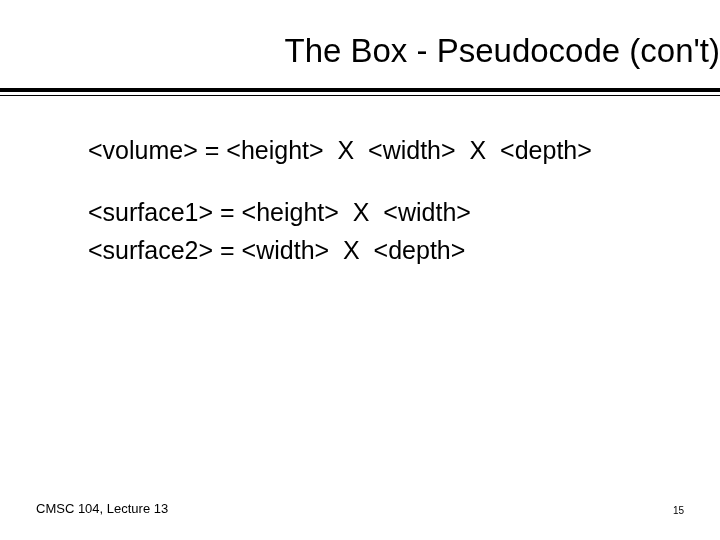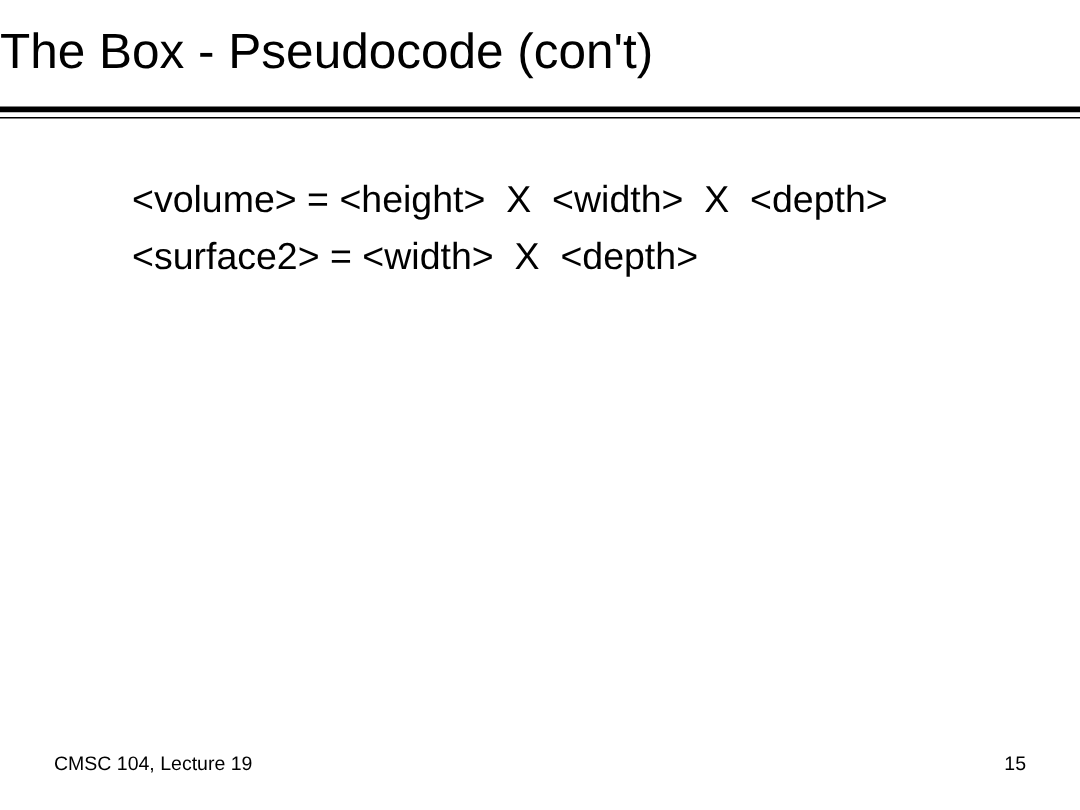--- a/index.html
+++ b/index.html
@@ -1,45 +1,46 @@
 <!DOCTYPE html>
 <html><head>
 <meta charset="utf-8">
 <style>
   * { margin: 0; padding: 0; box-sizing: border-box; }
   html, body { width: 720px; height: 540px; background: #fff; font-family: Arial, Helvetica, sans-serif; color: #000; }
   .slide { position: relative; width: 720px; height: 540px; }
-  .title-wrap { text-align: left; padding-top: 15px; }
+  .title-wrap { text-align: right; padding-top: 32px; }
   .title { font-size: 33px; font-weight: 400; font-family: Arial, Helvetica, sans-serif; }
   .rule { margin-top: 18px; }
   .rule .r1 { height: 4px; background: #000; }
   .rule .gap { height: 3px; background: #fff; }
   .rule .r2 { height: 1px; background: #000; }
   .body { padding: 38px 56px 0 88px; font-size: 25px; line-height: 1.35; }
   .body p { margin-bottom: 4px; white-space: pre; }
   .spaced { margin-top: 28px; }
   .footer-left { position: absolute; left: 36px; bottom: 24px; font-size: 13px; }
-  .footer-right { position: absolute; right: 36px; bottom: 24px; font-size: 13px; }
+  .footer-right { position: absolute; right: 36px; bottom: 24px; font-size: 10px; }
 </style>
 </head>
 <body>
 
 <div class="slide">
 
   <div class="title-wrap">
     <h1 class="title">The Box - Pseudocode (con't)</h1>
   </div>
 
   <div class="rule">
     <div class="r1"></div>
     <div class="gap"></div>
     <div class="r2"></div>
   </div>
 
   <div class="body">
     <p>&lt;volume&gt; = &lt;height&gt;  X  &lt;width&gt;  X  &lt;depth&gt;</p>
+    <p class="spaced">&lt;surface1&gt; = &lt;height&gt;  X  &lt;width&gt;</p>
     <p>&lt;surface2&gt; = &lt;width&gt;  X  &lt;depth&gt;</p>
   </div>
 
-  <div class="footer-left">CMSC 104, Lecture 19</div>
+  <div class="footer-left">CMSC 104, Lecture 13</div>
   <div class="footer-right">15</div>
 
 </div>
 
 </body></html>

